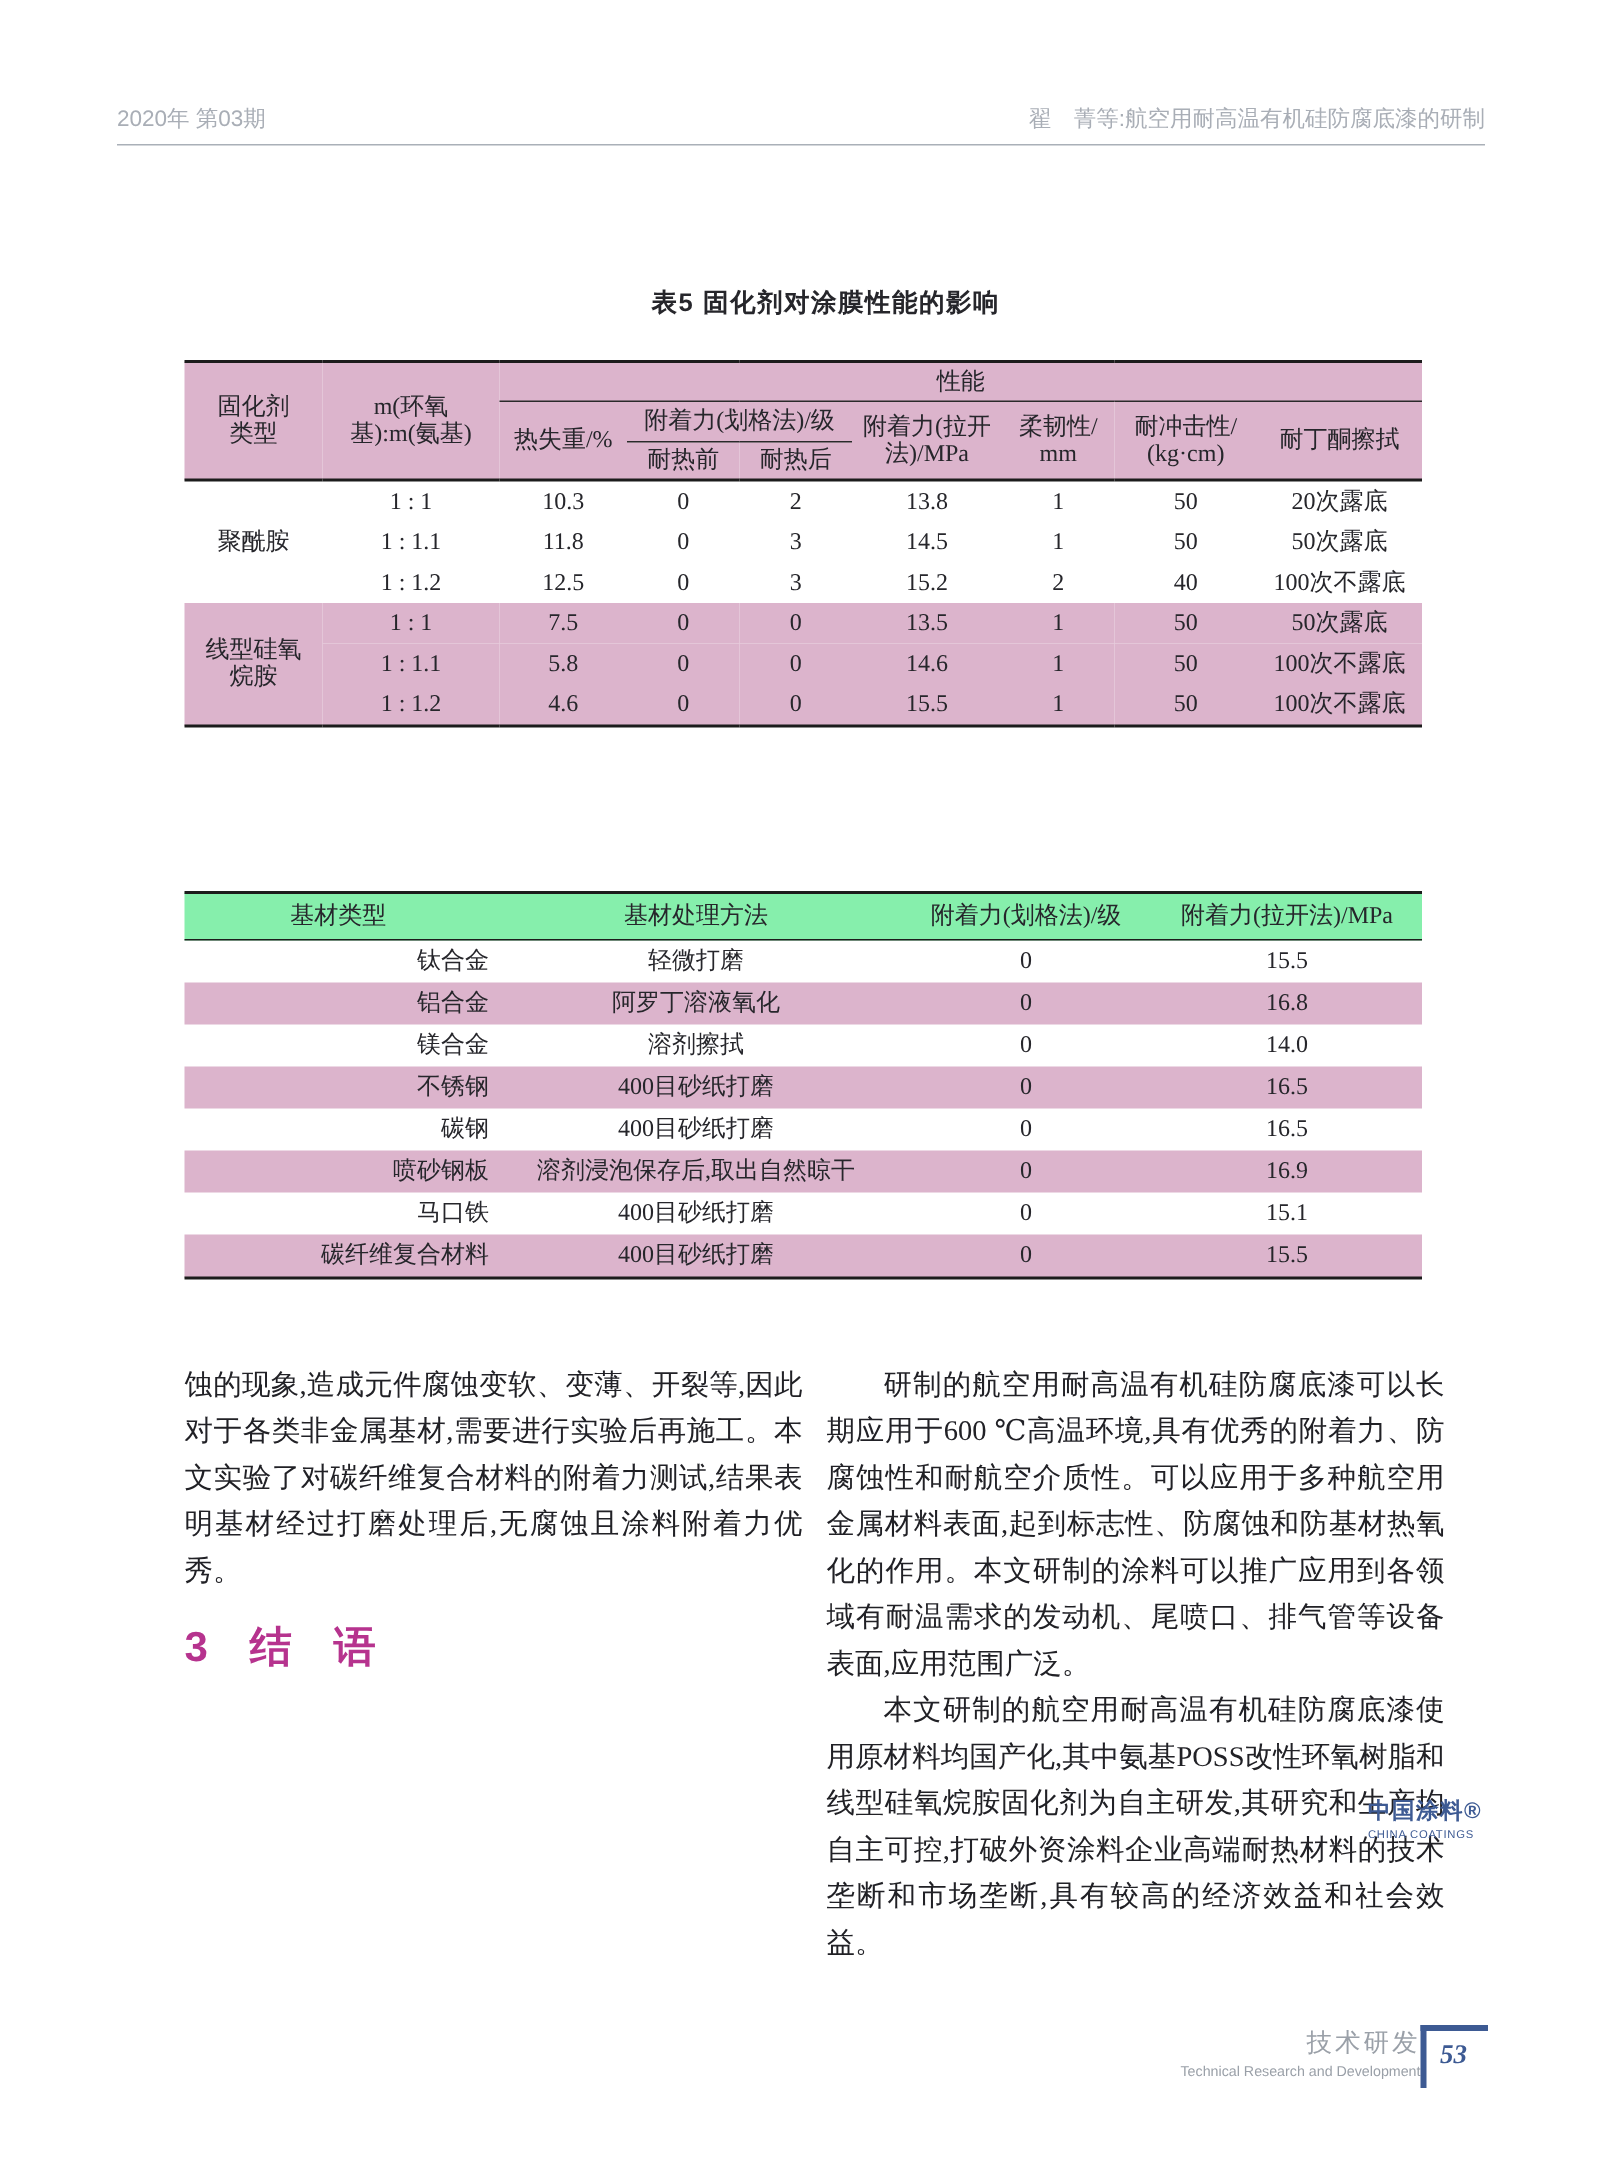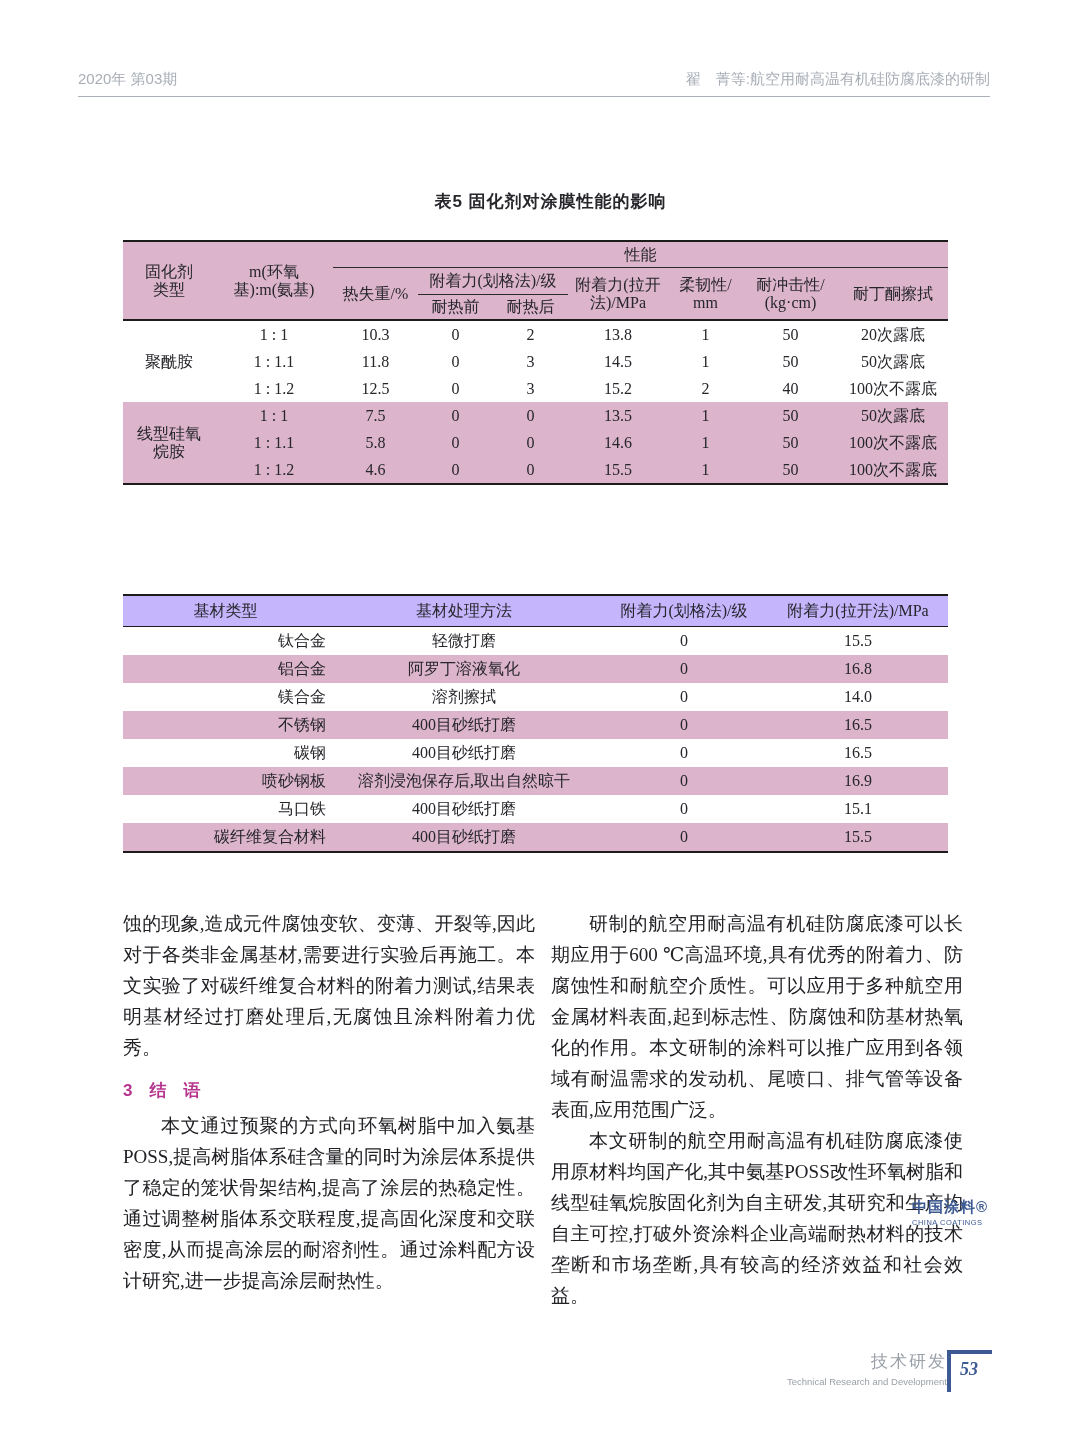--- a/index.html
+++ b/index.html
@@ -26,32 +26,32 @@
   .t5{top:240px;border-top:2px solid #1c1c1c;border-bottom:2px solid #1c1c1c;}
   .t5 thead{background:#dcb4cc;}
   .t5 thead tr.h1 th{height:25px;}
   .t5 thead tr.h2 th{height:26px;}
   .t5 thead tr.h3 th{height:24px;}
   .t5 thead{border-bottom:2px solid #1c1c1c;}
   .t5 th.perf{border-bottom:1px solid #2a2a2a;}
   .t5 th.crosscut{border-bottom:1px solid #2a2a2a;}
   .t5 tbody td{height:27px;}
   .t6{top:594px;border-top:2px solid #1c1c1c;border-bottom:2px solid #1c1c1c;}
-  .t6 thead th{height:30px;background:#c4b5fd;}
+  .t6 thead th{height:30px;background:#86efac;}
   .t6 thead{border-bottom:1.5px solid #1c1c1c;}
   .t6 tbody td{height:28px;}
   .t6 td.sub{text-align:right;padding-left:34px;}
 
   
   .col{position:absolute;top:908px;width:412px;}
   .col-left{left:123px;}
   .col-right{left:551px;}
   .col p{margin:0;font-size:19px;line-height:31px;text-align:justify;color:#212126;}
   .col p.indent{text-indent:2em;}
-  h2.conclusion{margin:16px 0 8px 0;color:#b6338e;font-size:17px;font-weight:bold;
+  h2.conclusion{margin:16px 0 8px 0;color:#b6338e;font-size:28px;font-weight:bold;
                 font-family:"Liberation Sans","DejaVu Sans",sans-serif;}
 
   
   .logo{position:absolute;left:885px;top:1198px;width:90px;text-align:left;color:#3d5a93;
         font-family:"Liberation Sans","DejaVu Sans",sans-serif;margin-left:27px;}
   .logo-zh{font-size:15px;font-weight:bold;letter-spacing:1px;}
   .logo-en{font-size:7.5px;letter-spacing:.5px;margin-top:1px;}
 
   
   .footer{position:absolute;left:700px;top:1350px;width:292px;display:flex;
@@ -245,21 +245,20 @@
         <td>400目砂纸打磨</td>
         <td>0</td>
         <td>15.5</td>
       </tr>
     </tbody>
   </table>
 
   <div class="col col-left">
     <p>蚀的现象,造成元件腐蚀变软、变薄、开裂等,因此对于各类非金属基材,需要进行实验后再施工。本文实验了对碳纤维复合材料的附着力测试,结果表明基材经过打磨处理后,无腐蚀且涂料附着力优秀。</p>
     <h2 class="conclusion">3　结　语</h2>
-    <p class="indent">本文通过预聚的方式向环氧树脂中加入氨基POSS,提高树脂体系硅含量的同时为涂层体系提供了稳定的笼状骨架结构,提高了涂层的热稳定性。通过调整树脂体系交联程度,提高固化深度和交联密度,从而提高涂层的耐溶剂性。通过涂料配方设计研究,进一步提高涂层耐热性。</p>
   </div>
 
   <div class="col col-right">
     <p class="indent">研制的航空用耐高温有机硅防腐底漆可以长期应用于600 ℃高温环境,具有优秀的附着力、防腐蚀性和耐航空介质性。可以应用于多种航空用金属材料表面,起到标志性、防腐蚀和防基材热氧化的作用。本文研制的涂料可以推广应用到各领域有耐温需求的发动机、尾喷口、排气管等设备表面,应用范围广泛。</p>
     <p class="indent">本文研制的航空用耐高温有机硅防腐底漆使用原材料均国产化,其中氨基POSS改性环氧树脂和线型硅氧烷胺固化剂为自主研发,其研究和生产均自主可控,打破外资涂料企业高端耐热材料的技术垄断和市场垄断,具有较高的经济效益和社会效益。</p>
   </div>
 
   <div class="logo">
     <div class="logo-zh">中国涂料®</div>
     <div class="logo-en">CHINA COATINGS</div>

